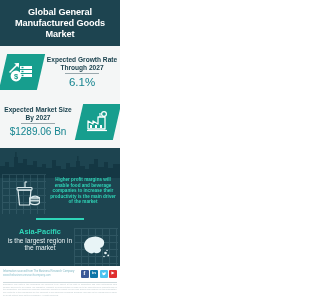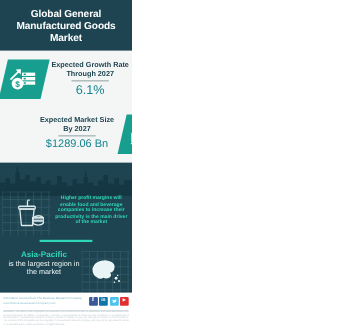--- a/index.html
+++ b/index.html
@@ -52,21 +52,21 @@
   
   .stat-row {
     position: absolute;
     left: 0;
     width: 120px;
     height: 48px;
     display: flex;
     align-items: center;
   }
   .stat-row.growth { top: 2px; }
-  .stat-row.size { top: 52px; padding-left: 32px; }
+  .stat-row.size { top: 52px; }
 
   .badge {
     width: 44px;
     height: 38px;
     flex: 0 0 44px;
     position: relative;
   }
   .para {
     position: absolute;
     left: 3px; top: 1px;

